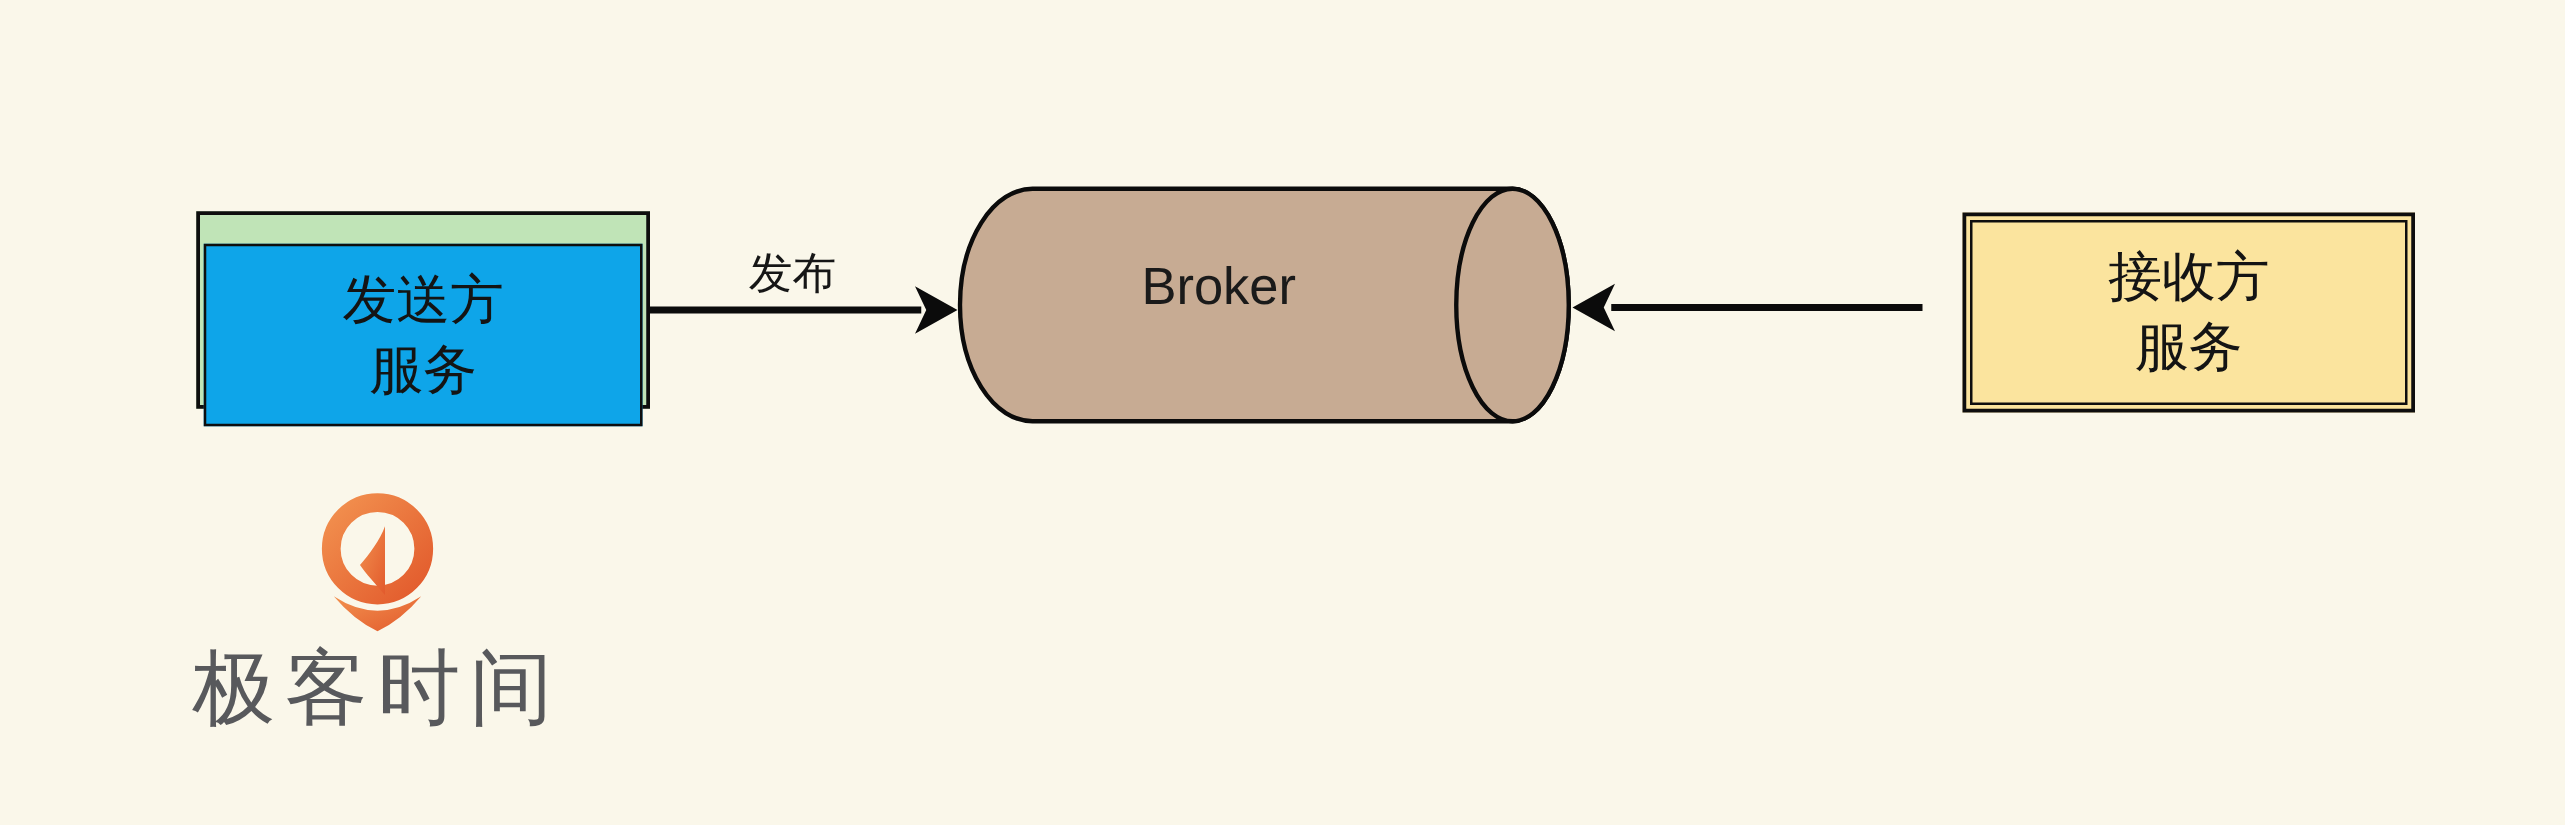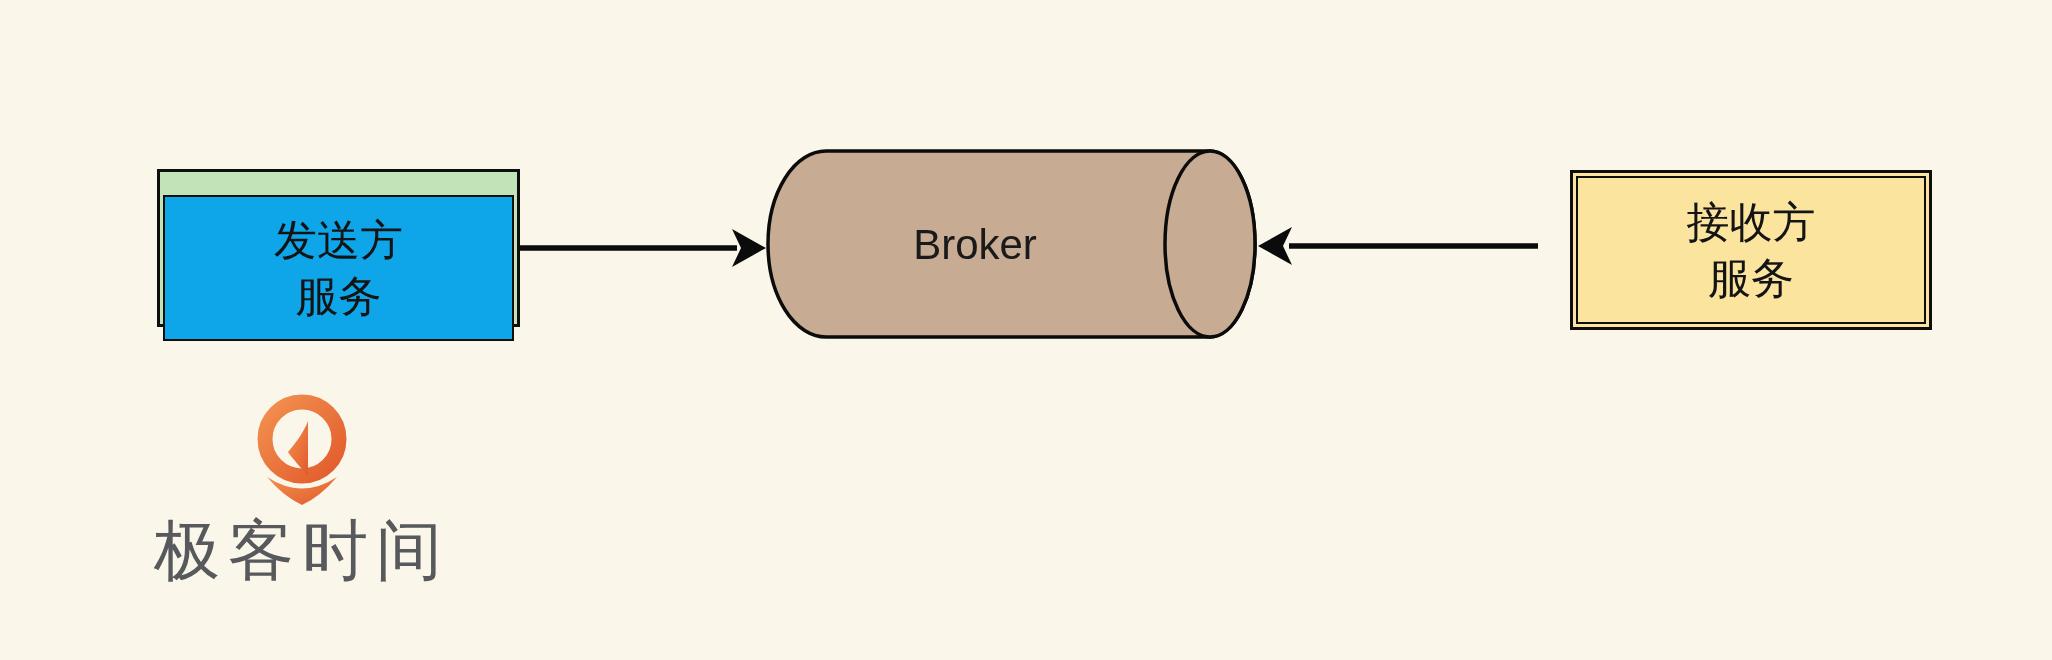--- a/index.html
+++ b/index.html
@@ -58,21 +58,20 @@
   }
   .broker-label {
     position: absolute;
     left: 755px; top: 205px;
     width: 440px;
     text-align: center;
     color: #1a1a1a;
     font-size: 42px;
     line-height: 48px;
     white-space: nowrap;
-    margin-top: 16px;
   }
 
   
   .edges-svg {
     position: absolute;
     left: 0; top: 0;
     width: 2052px; height: 660px;
   }
   .edge-label {
     position: absolute;
@@ -138,20 +137,21 @@
       <line x1="520" y1="248" x2="737" y2="248" stroke="#0B0B0B" stroke-width="5.5"></line>
       <polygon points="766,248 732,229 741,248 732,267" fill="#0B0B0B"></polygon>
     </g>
 
     <g>
       <line x1="1538" y1="246" x2="1289" y2="246" stroke="#0B0B0B" stroke-width="5.5"></line>
       <polygon points="1258,246 1292,227 1283,246 1292,265" fill="#0B0B0B"></polygon>
     </g>
   </svg>
 
+  <div class="edge-label edge-label-publish">发布</div>
 
   <div class="logo">
     <svg class="logo-icon" viewBox="0 0 97 113" aria-hidden="true">
       <defs>
         <linearGradient id="gt-orange" x1="0" y1="0" x2="1" y2="1">
           <stop offset="0" stop-color="#F2914F"></stop>
           <stop offset="1" stop-color="#E25A2C"></stop>
         </linearGradient>
       </defs>
 

